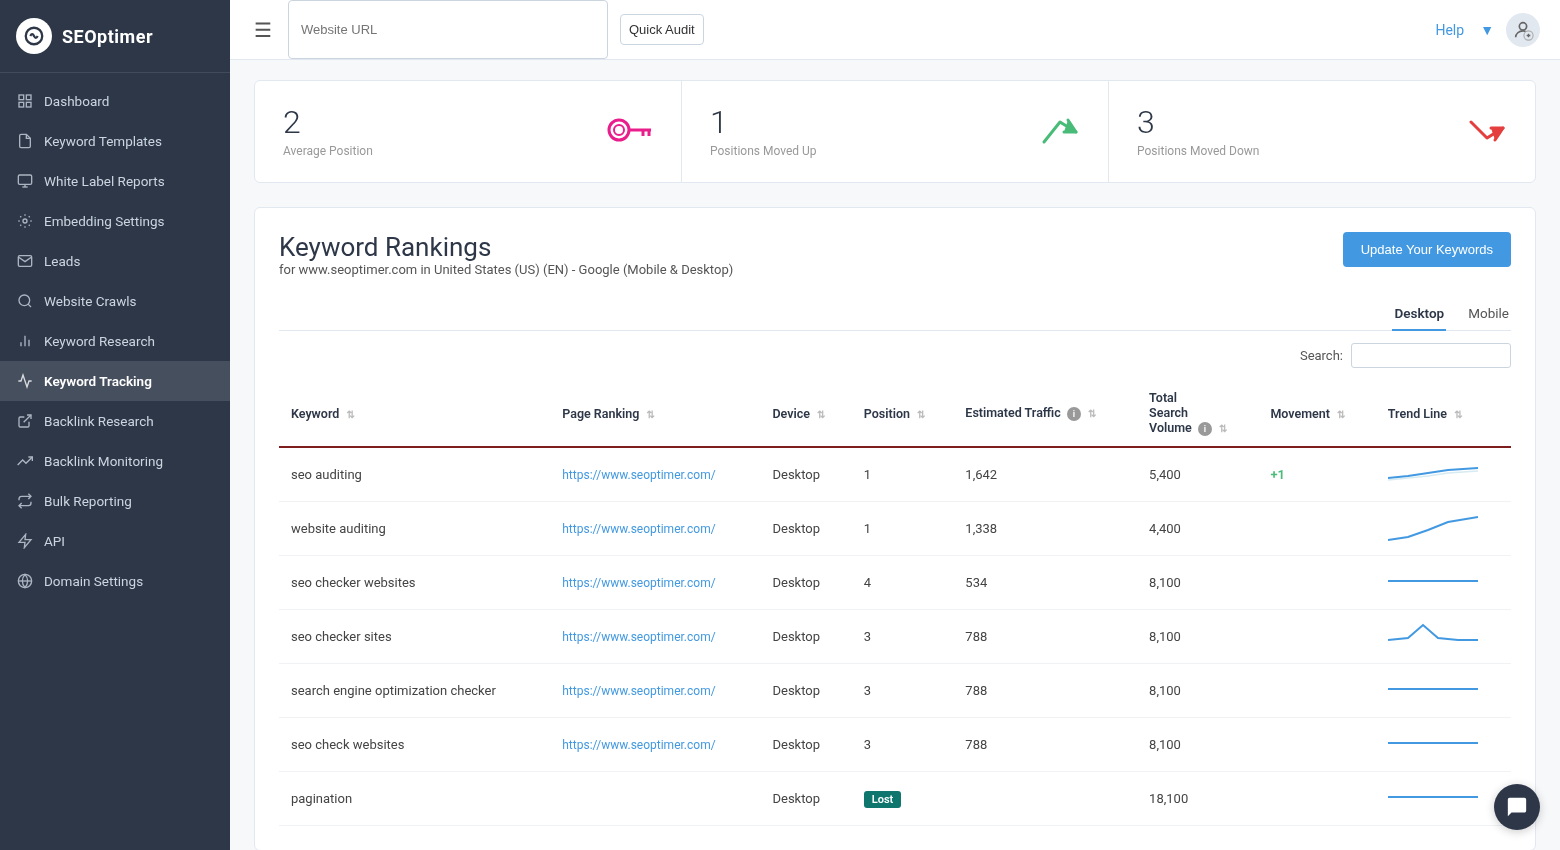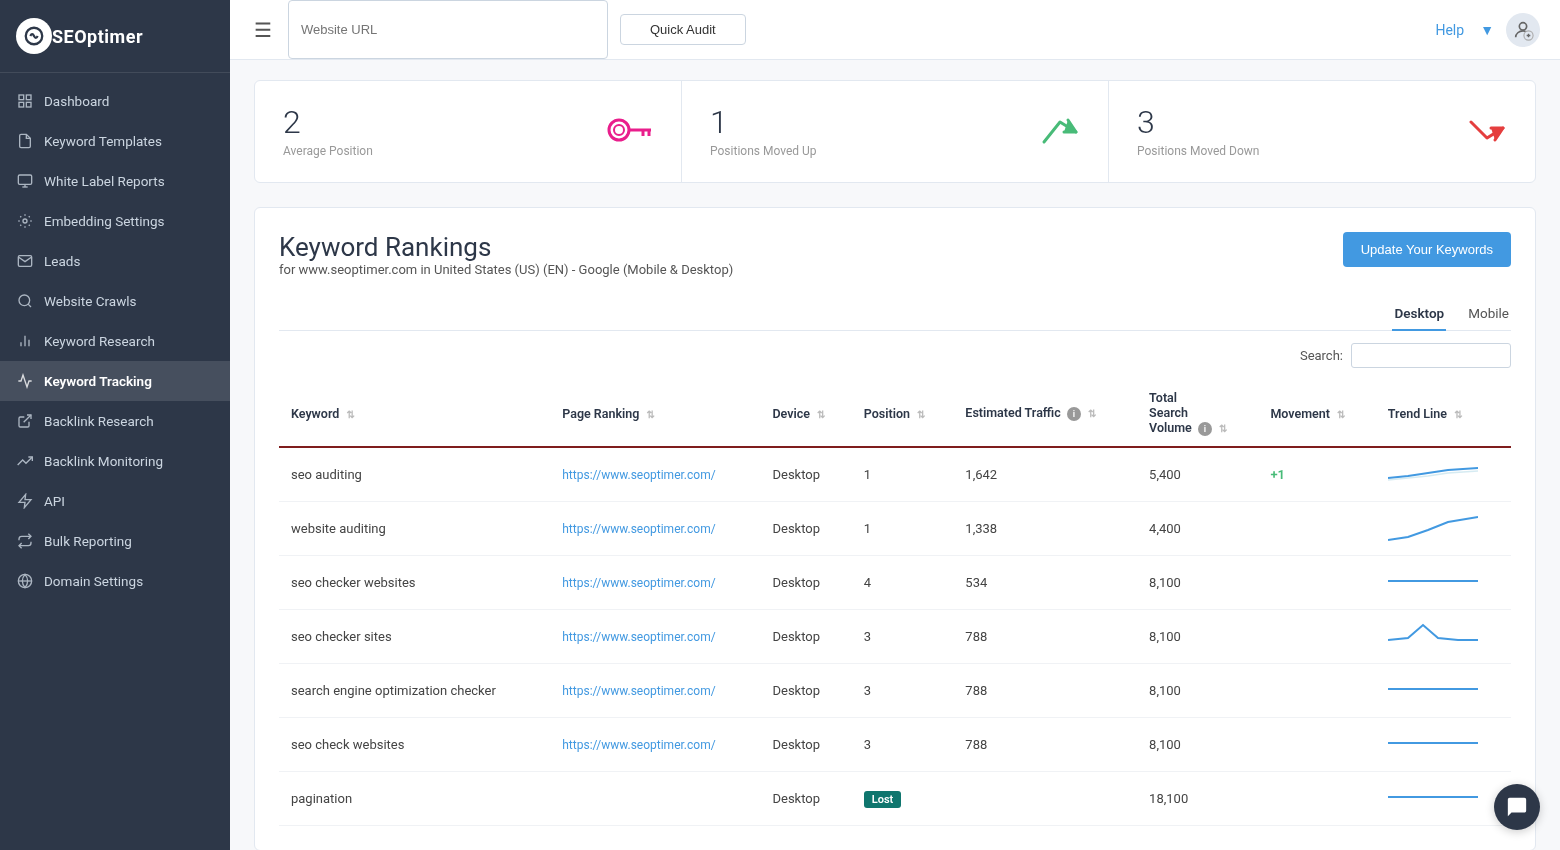--- a/index.html
+++ b/index.html
@@ -13,20 +13,21 @@
       color: #fff;
       display: flex;
       flex-direction: column;
       height: 100%;
       overflow-y: auto;
     }
     .sidebar-logo {
       display: flex;
       align-items: center;
       padding: 18px 16px;
+      gap: 10px;
       border-bottom: 1px solid rgba(255,255,255,0.1);
     }
     .sidebar-logo-icon {
       width: 36px; height: 36px;
       background: #fff;
       border-radius: 50%;
       display: flex; align-items: center; justify-content: center;
       color: #2d3748;
       font-size: 18px;
       font-weight: 900;
@@ -90,21 +91,21 @@
       padding: 21px 12px;
       font-size: 13px;
       color: #999;
       width: 320px;
       outline: none;
     }
     .topbar-quick-audit {
       background: #fff;
       border: 1px solid #cbd5e0;
       border-radius: 4px;
-      padding: 7px 29px;
+      padding: 7px 8px;
       font-size: 13px;
       cursor: pointer;
       color: #333;
     }
     .topbar-spacer { flex: 1; }
     .topbar-help {
       display: flex;
       align-items: center;
       gap: 16px;
       font-size: 14px;
@@ -412,35 +413,35 @@
           <svg width="16" height="16" viewBox="0 0 24 24" fill="none" stroke="currentColor" stroke-width="2">
             <polyline points="23 6 13.5 15.5 8.5 10.5 1 18"></polyline>
             <polyline points="17 6 23 6 23 12"></polyline>
           </svg>
         </span>
     <span>Backlink Monitoring</span>
       </div>
       <div class="nav-item">
         <span class="nav-icon">
           <svg width="16" height="16" viewBox="0 0 24 24" fill="none" stroke="currentColor" stroke-width="2">
-            <path d="M13 2L3 14h9l-1 8 10-12h-9l1-8z"></path>
-          </svg>
-        </span>
-    <span>API</span>
-      </div>
-      <div class="nav-item">
-        <span class="nav-icon">
-          <svg width="16" height="16" viewBox="0 0 24 24" fill="none" stroke="currentColor" stroke-width="2">
             <polyline points="17 1 21 5 17 9"></polyline>
             <path d="M3 11V9a4 4 0 0 1 4-4h14"></path>
             <polyline points="7 23 3 19 7 15"></polyline>
             <path d="M21 13v2a4 4 0 0 1-4 4H3"></path>
           </svg>
         </span>
     <span>Bulk Reporting</span>
+      </div>
+      <div class="nav-item">
+        <span class="nav-icon">
+          <svg width="16" height="16" viewBox="0 0 24 24" fill="none" stroke="currentColor" stroke-width="2">
+            <path d="M13 2L3 14h9l-1 8 10-12h-9l1-8z"></path>
+          </svg>
+        </span>
+    <span>API</span>
       </div>
       <div class="nav-item">
         <span class="nav-icon">
           <svg width="16" height="16" viewBox="0 0 24 24" fill="none" stroke="currentColor" stroke-width="2">
             <circle cx="12" cy="12" r="10"></circle>
             <line x1="2" y1="12" x2="22" y2="12"></line>
             <path d="M12 2a15.3 15.3 0 0 1 4 10 15.3 15.3 0 0 1-4 10 15.3 15.3 0 0 1-4-10 15.3 15.3 0 0 1 4-10z"></path>
           </svg>
         </span>
     <span>Domain Settings</span>

